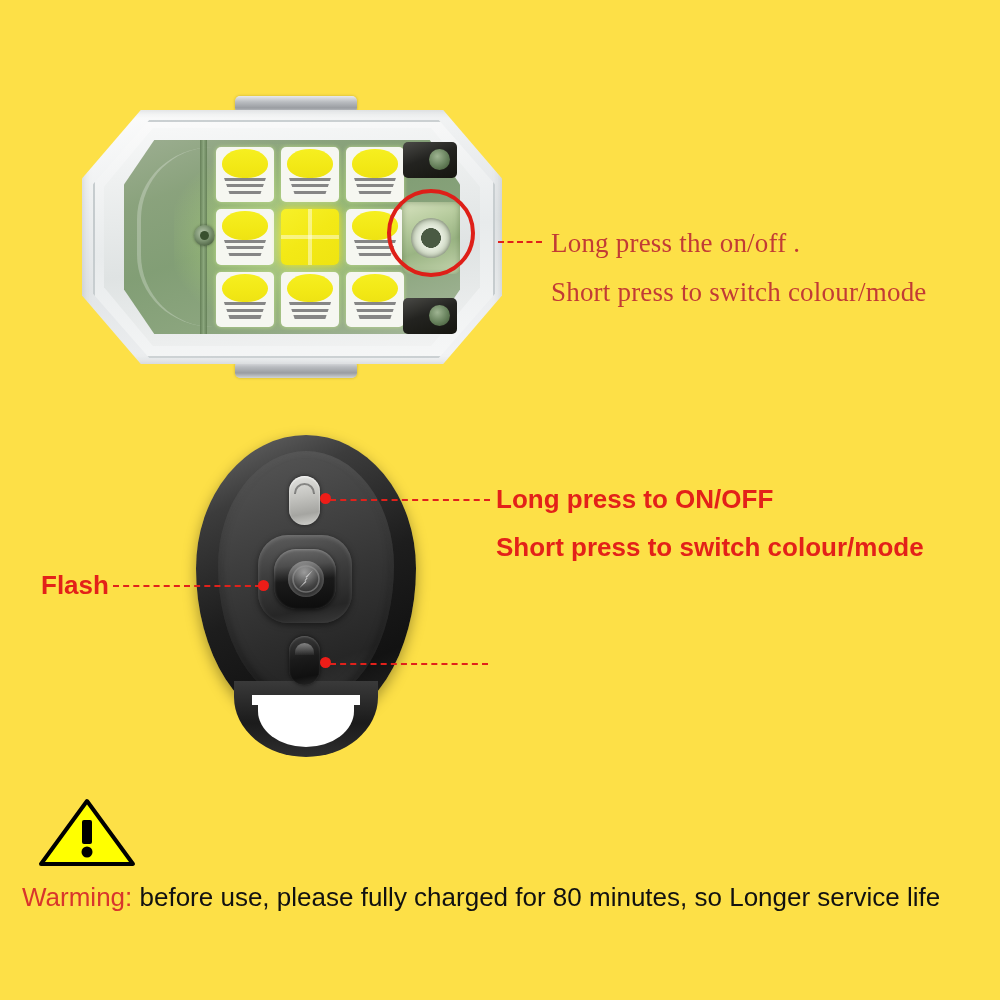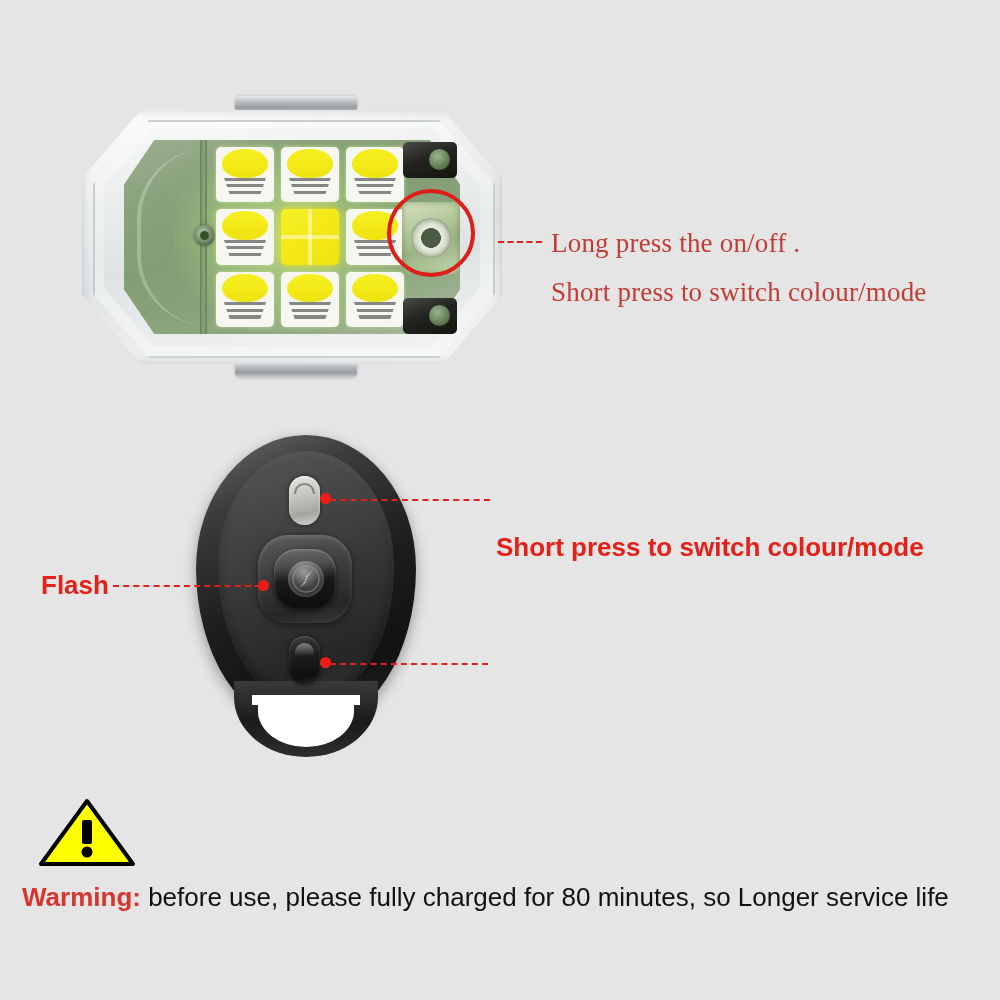--- a/index.html
+++ b/index.html
@@ -8,21 +8,21 @@
     padding: 0;
     background: #ffffff;
   }
   body {
     font-family: "Liberation Sans", sans-serif;
   }
   #page {
     position: relative;
     width: 1000px;
     height: 1000px;
-    background: #e5e5e5;
+    background: #fde047;
     overflow: hidden;
   }
 
   
   .ann-serif {
     position: absolute;
     color: #c23b35;
     font-family: "Liberation Serif", serif;
     font-size: 27px;
     letter-spacing: 0.2px;
@@ -373,21 +373,21 @@
     position: absolute;
     left: 22px;
     top: 882px;
     font-family: "Liberation Sans", sans-serif;
     font-size: 26px;
     color: #111111;
     white-space: nowrap;
   }
   #warn-line .warn-label {
     color: #d8352c;
-    font-weight: 700;
+    font-weight: 400;
   }
 </style>
 </head>
 <body>
 
 <div id="page">
 
   <div id="led-light">
 
     <div class="mount-tab top"></div>
@@ -445,20 +445,21 @@
         </svg>
       </div>
     </div>
 
     <div class="btn-bottom"></div>
   </div>
 
   <div class="leader-dot" style="left:320px; top:493px;"></div>
   <div class="leader" style="left:330px; top:499px; width:160px;"></div>
 
+  <div class="ann-sans" style="left:496px; top:484px;">Long press to ON/OFF</div>
 
   <div class="ann-sans" style="left:496px; top:532px;">Short press to switch colour/mode</div>
 
   <div class="ann-sans" style="left:41px; top:570px;">Flash</div>
   <div class="leader" style="left:113px; top:585px; width:148px;"></div>
   <div class="leader-dot" style="left:258px; top:580px;"></div>
 
   <div class="leader-dot" style="left:320px; top:657px;"></div>
   <div class="leader" style="left:330px; top:663px; width:158px;"></div>
 

